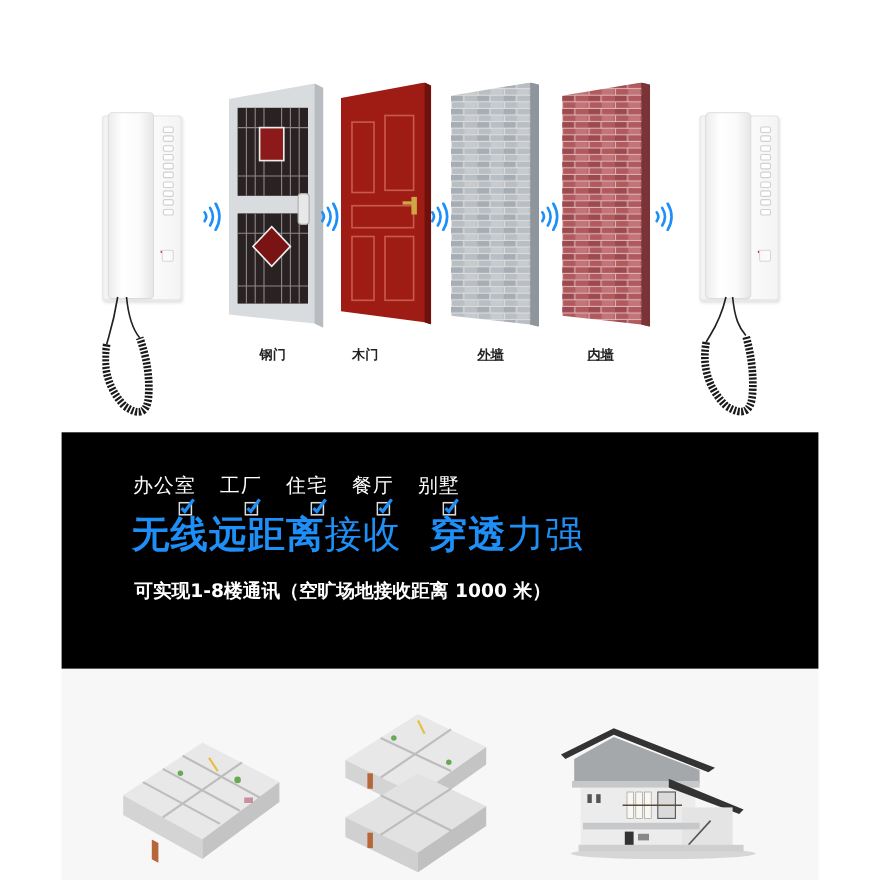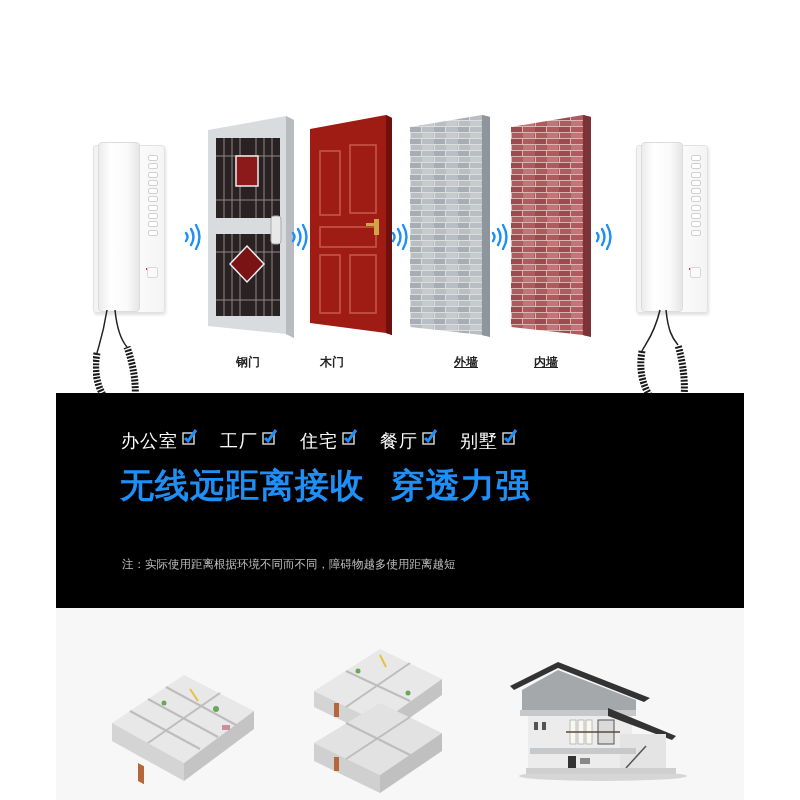--- a/index.html
+++ b/index.html
@@ -1,44 +1,44 @@
 <!DOCTYPE html>
 <html><head>
 <meta charset="utf-8">
 <style>
   * { box-sizing: border-box; margin: 0; padding: 0; }
   html, body { width: 800px; height: 800px; background: #ffffff; overflow: hidden; }
   body { position: relative; font-family: "DejaVu Sans", "Liberation Sans", sans-serif; }
 
   
-  .top { position: absolute; left: 0; top: 0; width: 768px; height: 393px; background: #fff; margin-top: 40px; }
+  .top { position: absolute; left: 0; top: 0; width: 768px; height: 393px; background: #fff; }
 
   .phone { position: absolute; width: 72px; height: 185px; }
   .phone .body { position: absolute; left: 0; top: 0; width: 72px; height: 168px; background: linear-gradient(90deg,#f2f2f2,#fff 40%,#f4f4f4); border: 1px solid #e2e2e2; border-radius: 3px; box-shadow: 1px 2px 3px rgba(0,0,0,0.12); }
   .phone .handset { position: absolute; left: 5px; top: -3px; width: 42px; height: 170px; background: linear-gradient(90deg,#ececec,#ffffff 30%,#fafafa 70%,#e6e6e6); border: 1px solid #dcdcdc; border-radius: 4px; }
   .phone .keys { position: absolute; left: 52px; top: 10px; width: 16px; }
   .phone .key { width: 10px; height: 6px; margin: 0 auto 2.3px; background: #fff; border: 1px solid #d0d0d0; border-radius: 2px; }
   .phone .leds { position: absolute; left: 53px; top: 110px; width: 14px; height: 4px; }
   .phone .leds span { display: inline-block; width: 5px; height: 2px; margin-right: 1px; }
   .phone .btn { position: absolute; left: 54px; top: 122px; width: 11px; height: 11px; border: 1px solid #d8d8d8; border-radius: 2px; background: #fafafa; }
   .phone .cord { position: absolute; left: 0; top: 160px; width: 72px; height: 120px; }
 
   .waves { position: absolute; width: 20px; height: 26px; }
 
   .door { position: absolute; }
   .label { position: absolute; font-size: 12px; font-weight: bold; color: #222; text-align: center; width: 60px; }
 
   
   .panel { position: absolute; left: 56px; top: 393px; width: 688px; height: 215px; background: #000; }
   .tags { position: absolute; left: 65px; top: 36px; display: flex; gap: 0; font-size: 18px; color: #fff; }
-  .tag { display: flex; align-items: flex-start; margin-right: 22px; }
+  .tag { display: flex; align-items: flex-end; margin-right: 22px; flex-direction: column; }
   .tag .txt { letter-spacing: 1px; }
   .check { display: inline-block; width: 16px; height: 16px; margin-left: 4px; position: relative; }
   .headline { position: absolute; left: 64px; top: 70px; font-size: 34px; font-weight: bold; color: #1e8ff7; letter-spacing: 1px; white-space: nowrap; }
-  .headline .thin { font-weight: bold; }
+  .headline .thin { font-weight: normal; }
   .sub { position: absolute; left: 66px; top: 133px; font-size: 17px; font-weight: bold; color: #fff; white-space: nowrap; }
   .note { position: absolute; left: 66px; top: 164px; font-size: 11.5px; color: #bdbdbd; white-space: nowrap; }
 
   
   .bottom { position: absolute; left: 56px; top: 608px; width: 688px; height: 192px; background: #f7f7f7; }
   .bld { position: absolute; }
 </style>
 </head>
 <body>
 
@@ -191,21 +191,21 @@
     <div class="btn"></div>
     <svg class="cord" viewBox="0 0 72 120">
       <path d="M24 5 C18 30, 10 38, 6 46" stroke="#222" stroke-width="1.5" fill="none"></path>
       <path d="M30 5 C32 25, 36 33, 42 40" stroke="#222" stroke-width="1.5" fill="none"></path>
       <path d="M6 46 Q0 80 24 104 Q46 118 48 94 Q50 68 42 40" stroke="#1a1a1a" stroke-width="7" fill="none" stroke-dasharray="2 1.4"></path>
     </svg>
   </div>
 
   <div class="label" style="left:218px; top:314px;">钢门</div>
   <div class="label" style="left:302px; top:314px;">木门</div>
-  <div class="label" style="left:436px; top:314px;text-decoration:underline;">外墙</div>
+  <div class="label" style="left:416px; top:314px;text-decoration:underline;">外墙</div>
   <div class="label" style="left:516px; top:314px;text-decoration:underline;">内墙</div>
 </div>
 
 <div class="panel">
   <div class="tags">
     <div class="tag">
       <span class="txt">办公室</span>
       <svg class="check" viewBox="0 0 16 16">
           <rect x="1" y="4" width="11" height="11" fill="none" stroke="#ddd" stroke-width="1.4"></rect>
           <path d="M3 9 L6 12 L14 1" stroke="#1e8ff7" stroke-width="3" fill="none"></path>
@@ -238,21 +238,21 @@
           <rect x="1" y="4" width="11" height="11" fill="none" stroke="#ddd" stroke-width="1.4"></rect>
           <path d="M3 9 L6 12 L14 1" stroke="#1e8ff7" stroke-width="3" fill="none"></path>
         </svg>
     </div>
   </div>
 
   <div class="headline">
     <span>无线远距离</span><span class="thin">接收</span>&nbsp;&nbsp;<span>穿透</span><span class="thin">力强</span>
   </div>
 
-  <div class="note">注：实际使用距离根据环境不同而不同，障碍物越多使用距离越短</div>
+  <div class="sub">可实现1-8楼通讯（空旷场地接收距离 1000 米）</div>
 </div>
 
 <div class="bottom">
 
   <svg class="bld" style="left:48px; top:55px;" width="200" height="125" viewBox="0 0 200 125">
     <polygon points="8,60 80,12 150,48 80,100" fill="#e8e8e8"></polygon>
     <polygon points="8,60 80,100 80,118 8,78" fill="#d4d4d4"></polygon>
     <polygon points="80,100 150,48 150,66 80,118" fill="#c4c4c4"></polygon>
     <g stroke="#bdbdbd" stroke-width="2" fill="none">
       <line x1="44" y1="36" x2="114" y2="74"></line>

